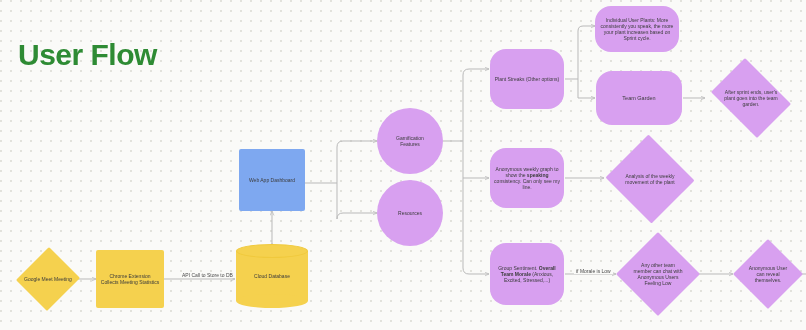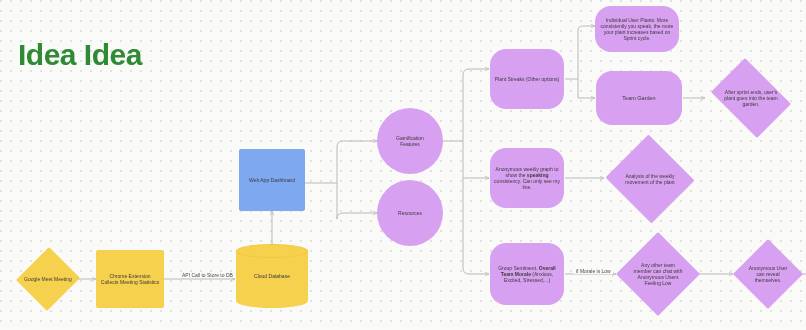--- a/index.html
+++ b/index.html
@@ -90,21 +90,21 @@
     background: #fafaf8;
     padding: 0 2px;
     white-space: nowrap;
   }
 </style>
 </head>
 <body>
 
 <div id="canvas">
 
-  <div id="title">Idea Idea</div>
+  <div id="title">User Flow</div>
 
   <svg id="wires" viewBox="0 0 806 330" width="806" height="330">
     <defs>
       <marker id="arw" viewBox="0 0 10 10" refX="9" refY="5" markerWidth="5" markerHeight="5" orient="auto-start-reverse">
         <path d="M 0 1 L 9 5 L 0 9" fill="none" stroke="#b9b9b9" stroke-width="1.4"></path>
       </marker>
       <marker id="arwS" viewBox="0 0 10 10" refX="1" refY="5" markerWidth="5" markerHeight="5" orient="auto-start-reverse">
         <path d="M 9 1 L 0 5 L 9 9" fill="none" stroke="#b9b9b9" stroke-width="1.4"></path>
       </marker>
     </defs>

